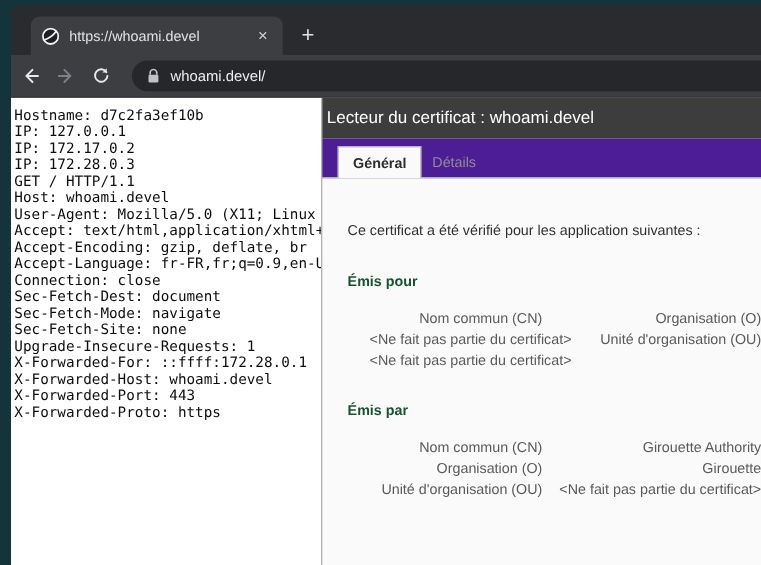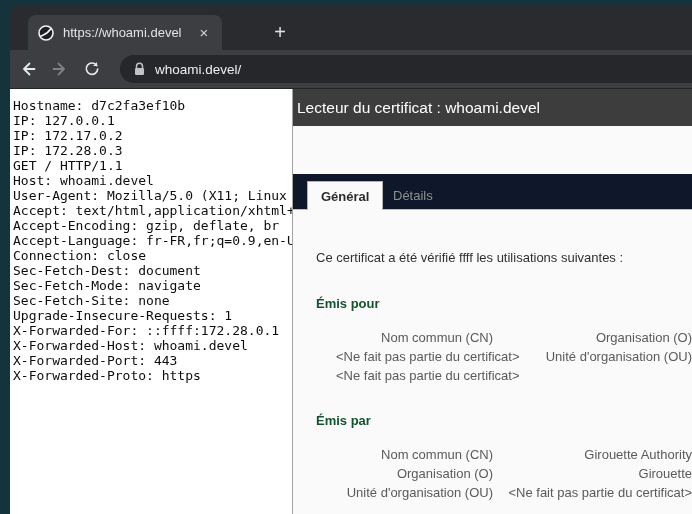--- a/index.html
+++ b/index.html
@@ -9,21 +9,21 @@
     font-family:"Liberation Sans", sans-serif;
     -webkit-font-smoothing:antialiased;
   }
   .browser{
     position:absolute;left:10px;top:5px;width:682px;height:509px;
     background:#2a2b2e;border-top-left-radius:8px;overflow:hidden;
   }
   
   .tabbar{height:45px;position:relative;background:#2a2b2e;}
   .tab{
-    position:absolute;left:18px;top:10px;width:194px;height:35px;
+    position:absolute;left:18px;top:10px;width:229px;height:35px;
     background:#3c3e41;border-radius:8px 8px 0 0;
     display:flex;align-items:center;padding:0 8px 0 10px;box-sizing:border-box;
   }
   .favicon{width:16px;height:16px;flex:0 0 16px;display:flex;}
   .tab-title{flex:1;margin-left:9px;font-size:13px;color:#e2e3e4;white-space:nowrap;overflow:hidden;}
   .tab-close{
     width:20px;height:20px;border-radius:50%;display:flex;align-items:center;justify-content:center;
     color:#d2d4d5;font-size:15px;line-height:1;cursor:pointer;
   }
   .newtab{
@@ -54,21 +54,21 @@
   }
   
   .dialog{
     position:absolute;left:282px;top:0;right:0;bottom:0;
     background:#fafafa;border-left:1px solid #a3a3a3;
   }
   .dlg-header{
     height:37px;background:#3e3d3d;color:#ffffff;
     display:flex;align-items:center;padding-left:4px;font-size:15.5px;
   }
-  .dlg-tabs{height:35px;position:relative;border-bottom:1px solid #bdbdbd;background:#0f172a;margin-top:48px;}
+  .dlg-tabs{height:35px;position:relative;border-bottom:1px solid #bdbdbd;background:#4c1d95;}
   .dlg-tab{font-size:13px;display:flex;align-items:center;padding:0 13px;box-sizing:border-box;cursor:pointer;}
   .dlg-tab.active{
     position:absolute;left:14px;bottom:-1px;height:29px;
     background:#fafafa;border:1px solid #b3b3b3;border-bottom:none;
     font-weight:bold;color:#2b2b2b;
   }
   .dlg-tab.inactive{position:absolute;left:87px;bottom:0;height:28px;color:#8f8f8f;}
   .dlg-body{font-size:13px;color:#5a5a5a;}
   .verified{margin:40px 10px 0 23px;color:#303030;line-height:16px;}
   .usage-list{margin:14px 0 0 43px;line-height:18px;}
@@ -136,21 +136,21 @@
 
     <div class="dialog">
       <div class="dlg-header">Lecteur du certificat : whoami.devel</div>
 
       <div class="dlg-tabs">
         <div class="dlg-tab active">Général</div>
         <div class="dlg-tab inactive">Détails</div>
       </div>
 
       <div class="dlg-body">
-        <div class="verified">Ce certificat a été vérifié ffff les utilisations suivantes :</div>
+        <div class="verified">Ce certificat a été vérifié pour les application suivantes :</div>
 
 
         <div class="section-h">Émis pour</div>
         <div class="kv">
           <div>Nom commun (CN)</div>
           <div>Organisation (O)</div>
           <div class="val">&lt;Ne fait pas partie du certificat&gt;</div>
           <div>Unité d'organisation (OU)</div>
           <div class="val">&lt;Ne fait pas partie du certificat&gt;</div>
         </div>

